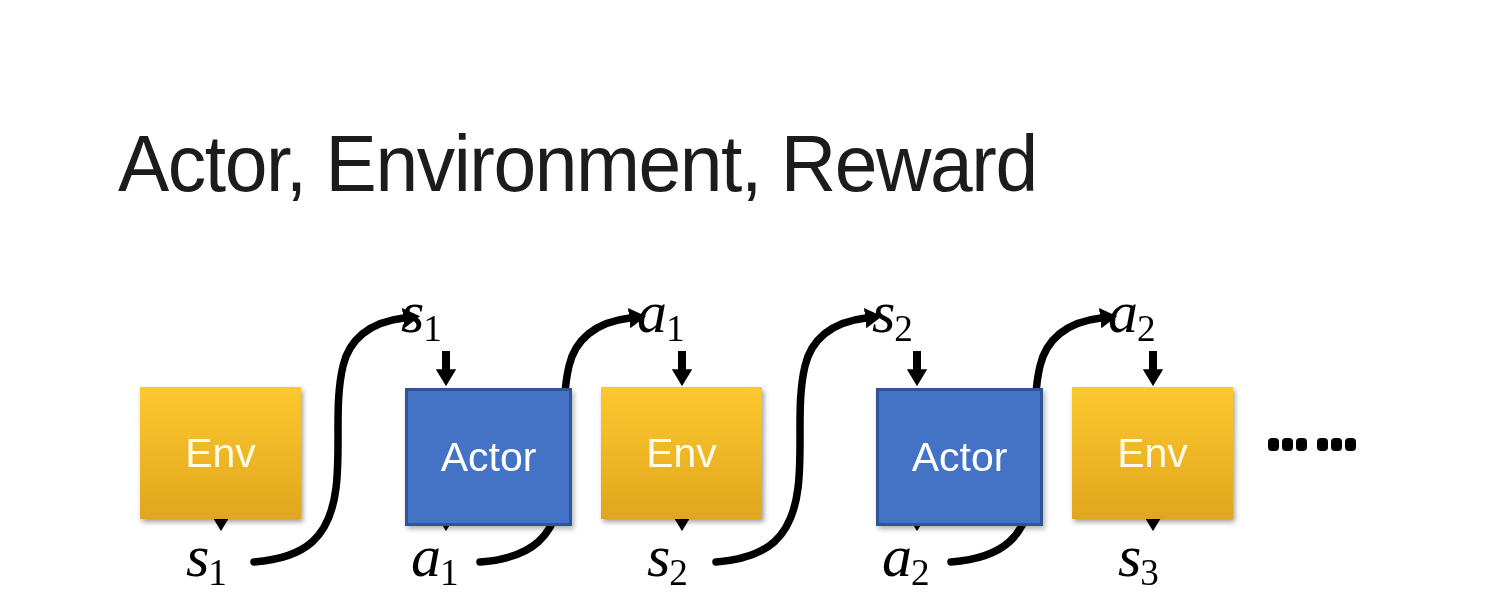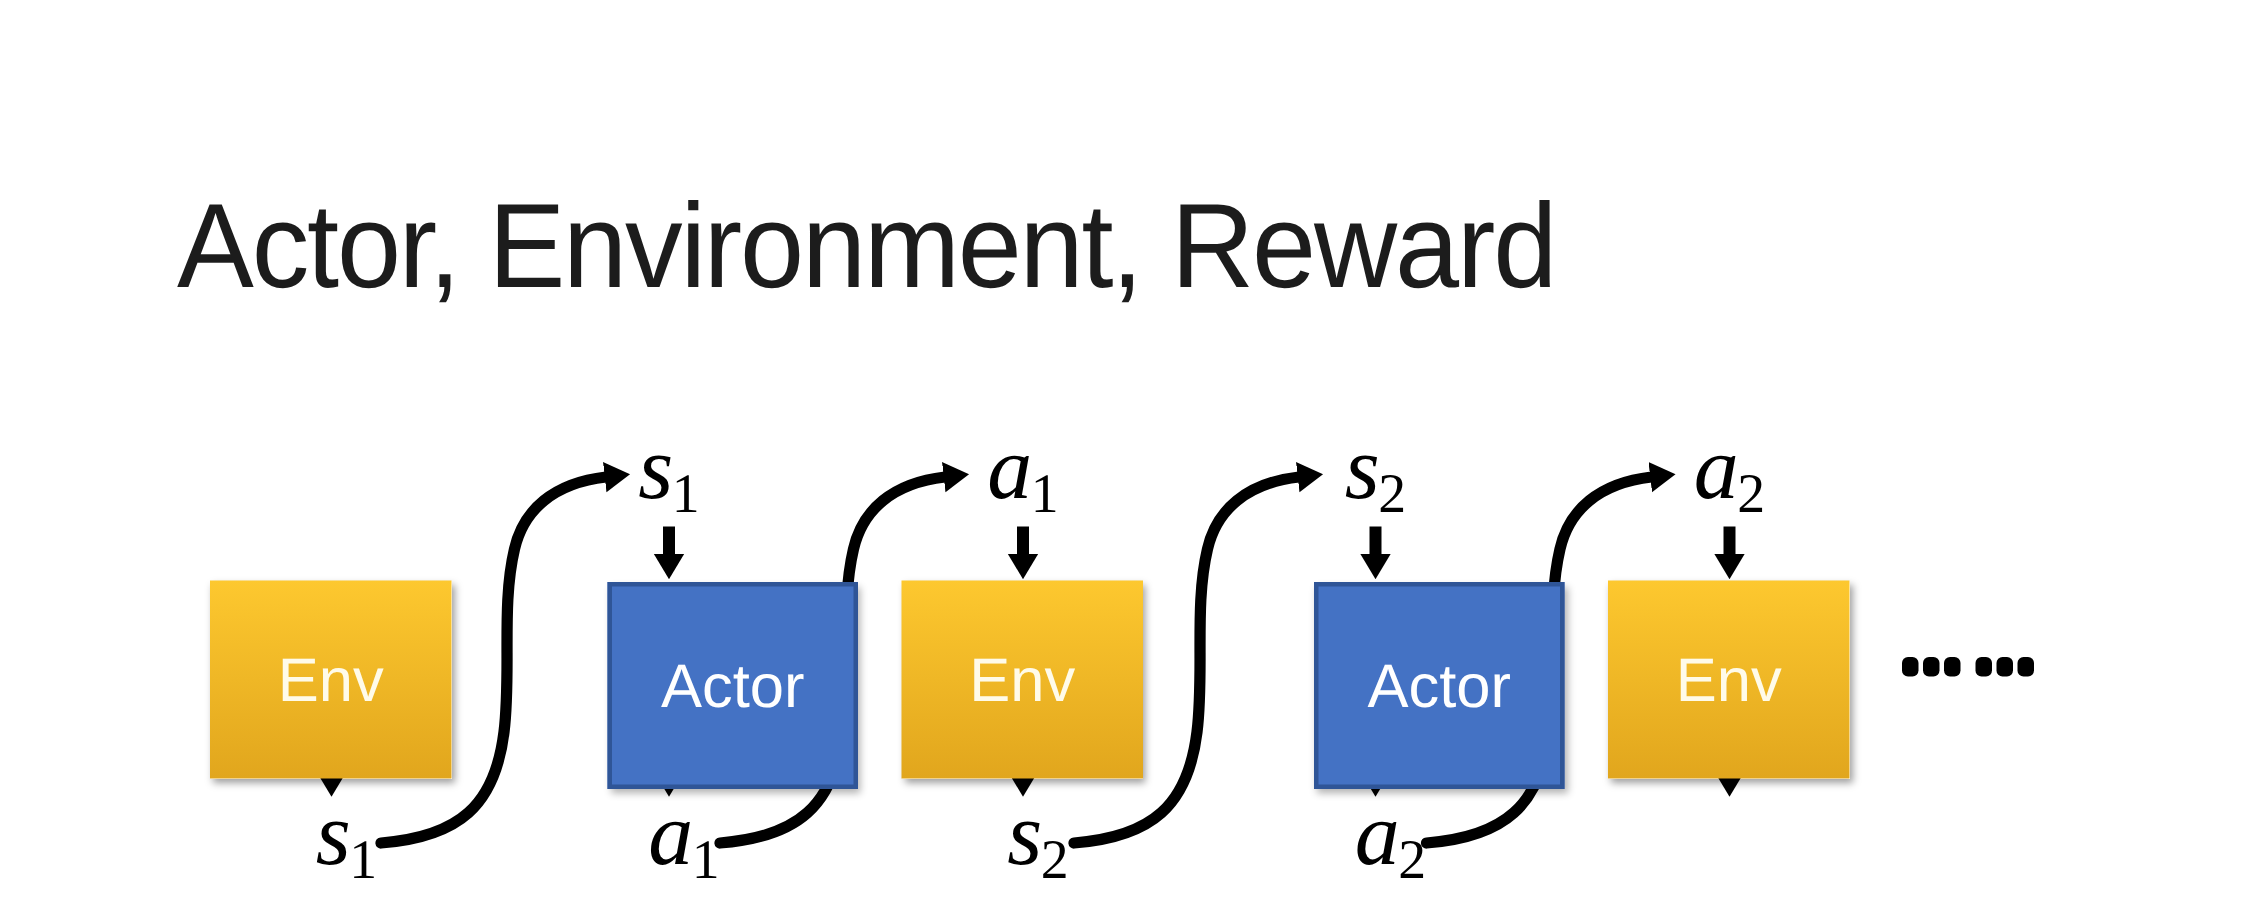--- a/index.html
+++ b/index.html
@@ -48,21 +48,20 @@
   .box.actor{
     background:var(--actor-fill);
     border:3px solid var(--actor-border);
     color:var(--actor-text);
     box-shadow:2px 3px 5px rgba(0,0,0,0.30);
     margin-left:40px;
   }
   .mlabel{
     position:absolute;
     width:90px;
-    text-align:center;
     font-family:"Liberation Serif", serif;
     font-style:italic;
     font-size:60px;
     line-height:64px;
     color:#000;
     z-index:3;
     white-space:nowrap;
   }
   .mlabel sub{
     font-style:normal;
@@ -153,20 +152,23 @@
   </div>
   <div class="mlabel bottomrow" style="left:411px">
     <span>a</span><sub>1</sub>
   </div>
   <div class="mlabel bottomrow" style="left:647px">
     <span>s</span><sub>2</sub>
   </div>
   <div class="mlabel bottomrow" style="left:882px">
     <span>a</span><sub>2</sub>
   </div>
+  <div class="mlabel bottomrow" style="left:1118px">
+    <span>s</span><sub>3</sub>
+  </div>
 
   <div class="dots" aria-label="……">
     <span class="dot"></span>
     <span class="dot"></span>
     <span class="dot"></span>
     <span class="dot"></span>
     <span class="dot"></span>
     <span class="dot"></span>
   </div>
 

